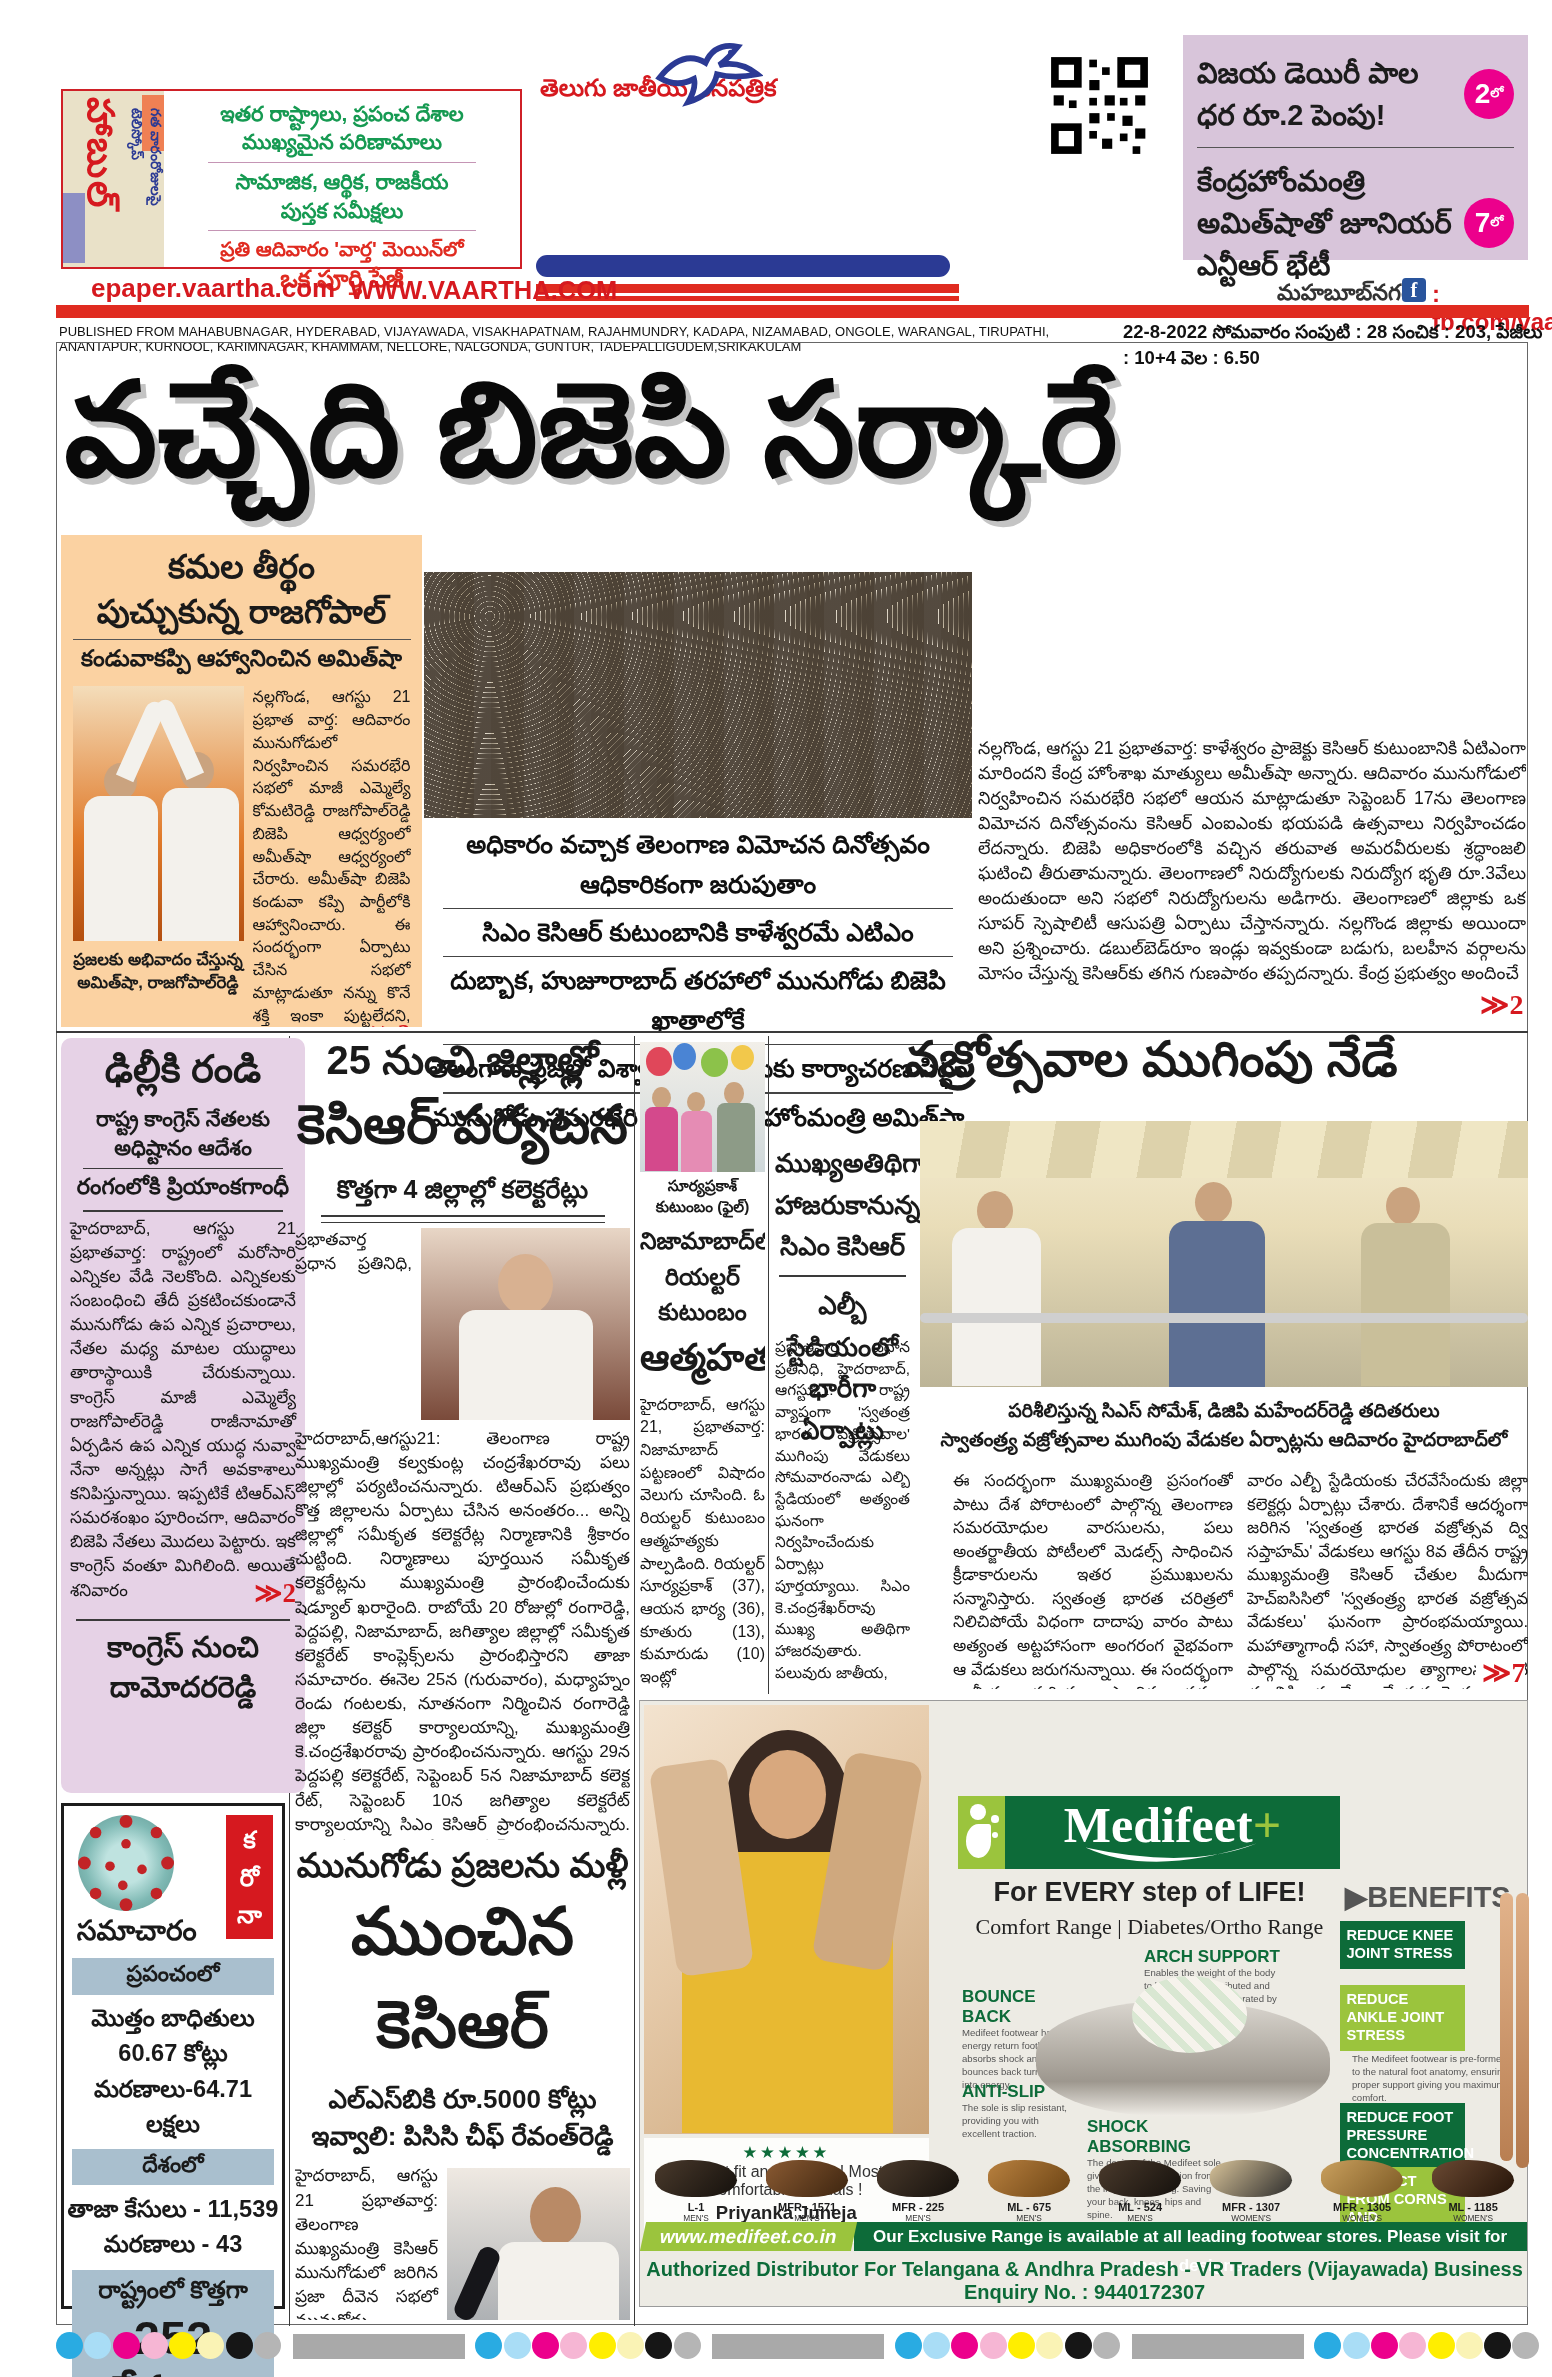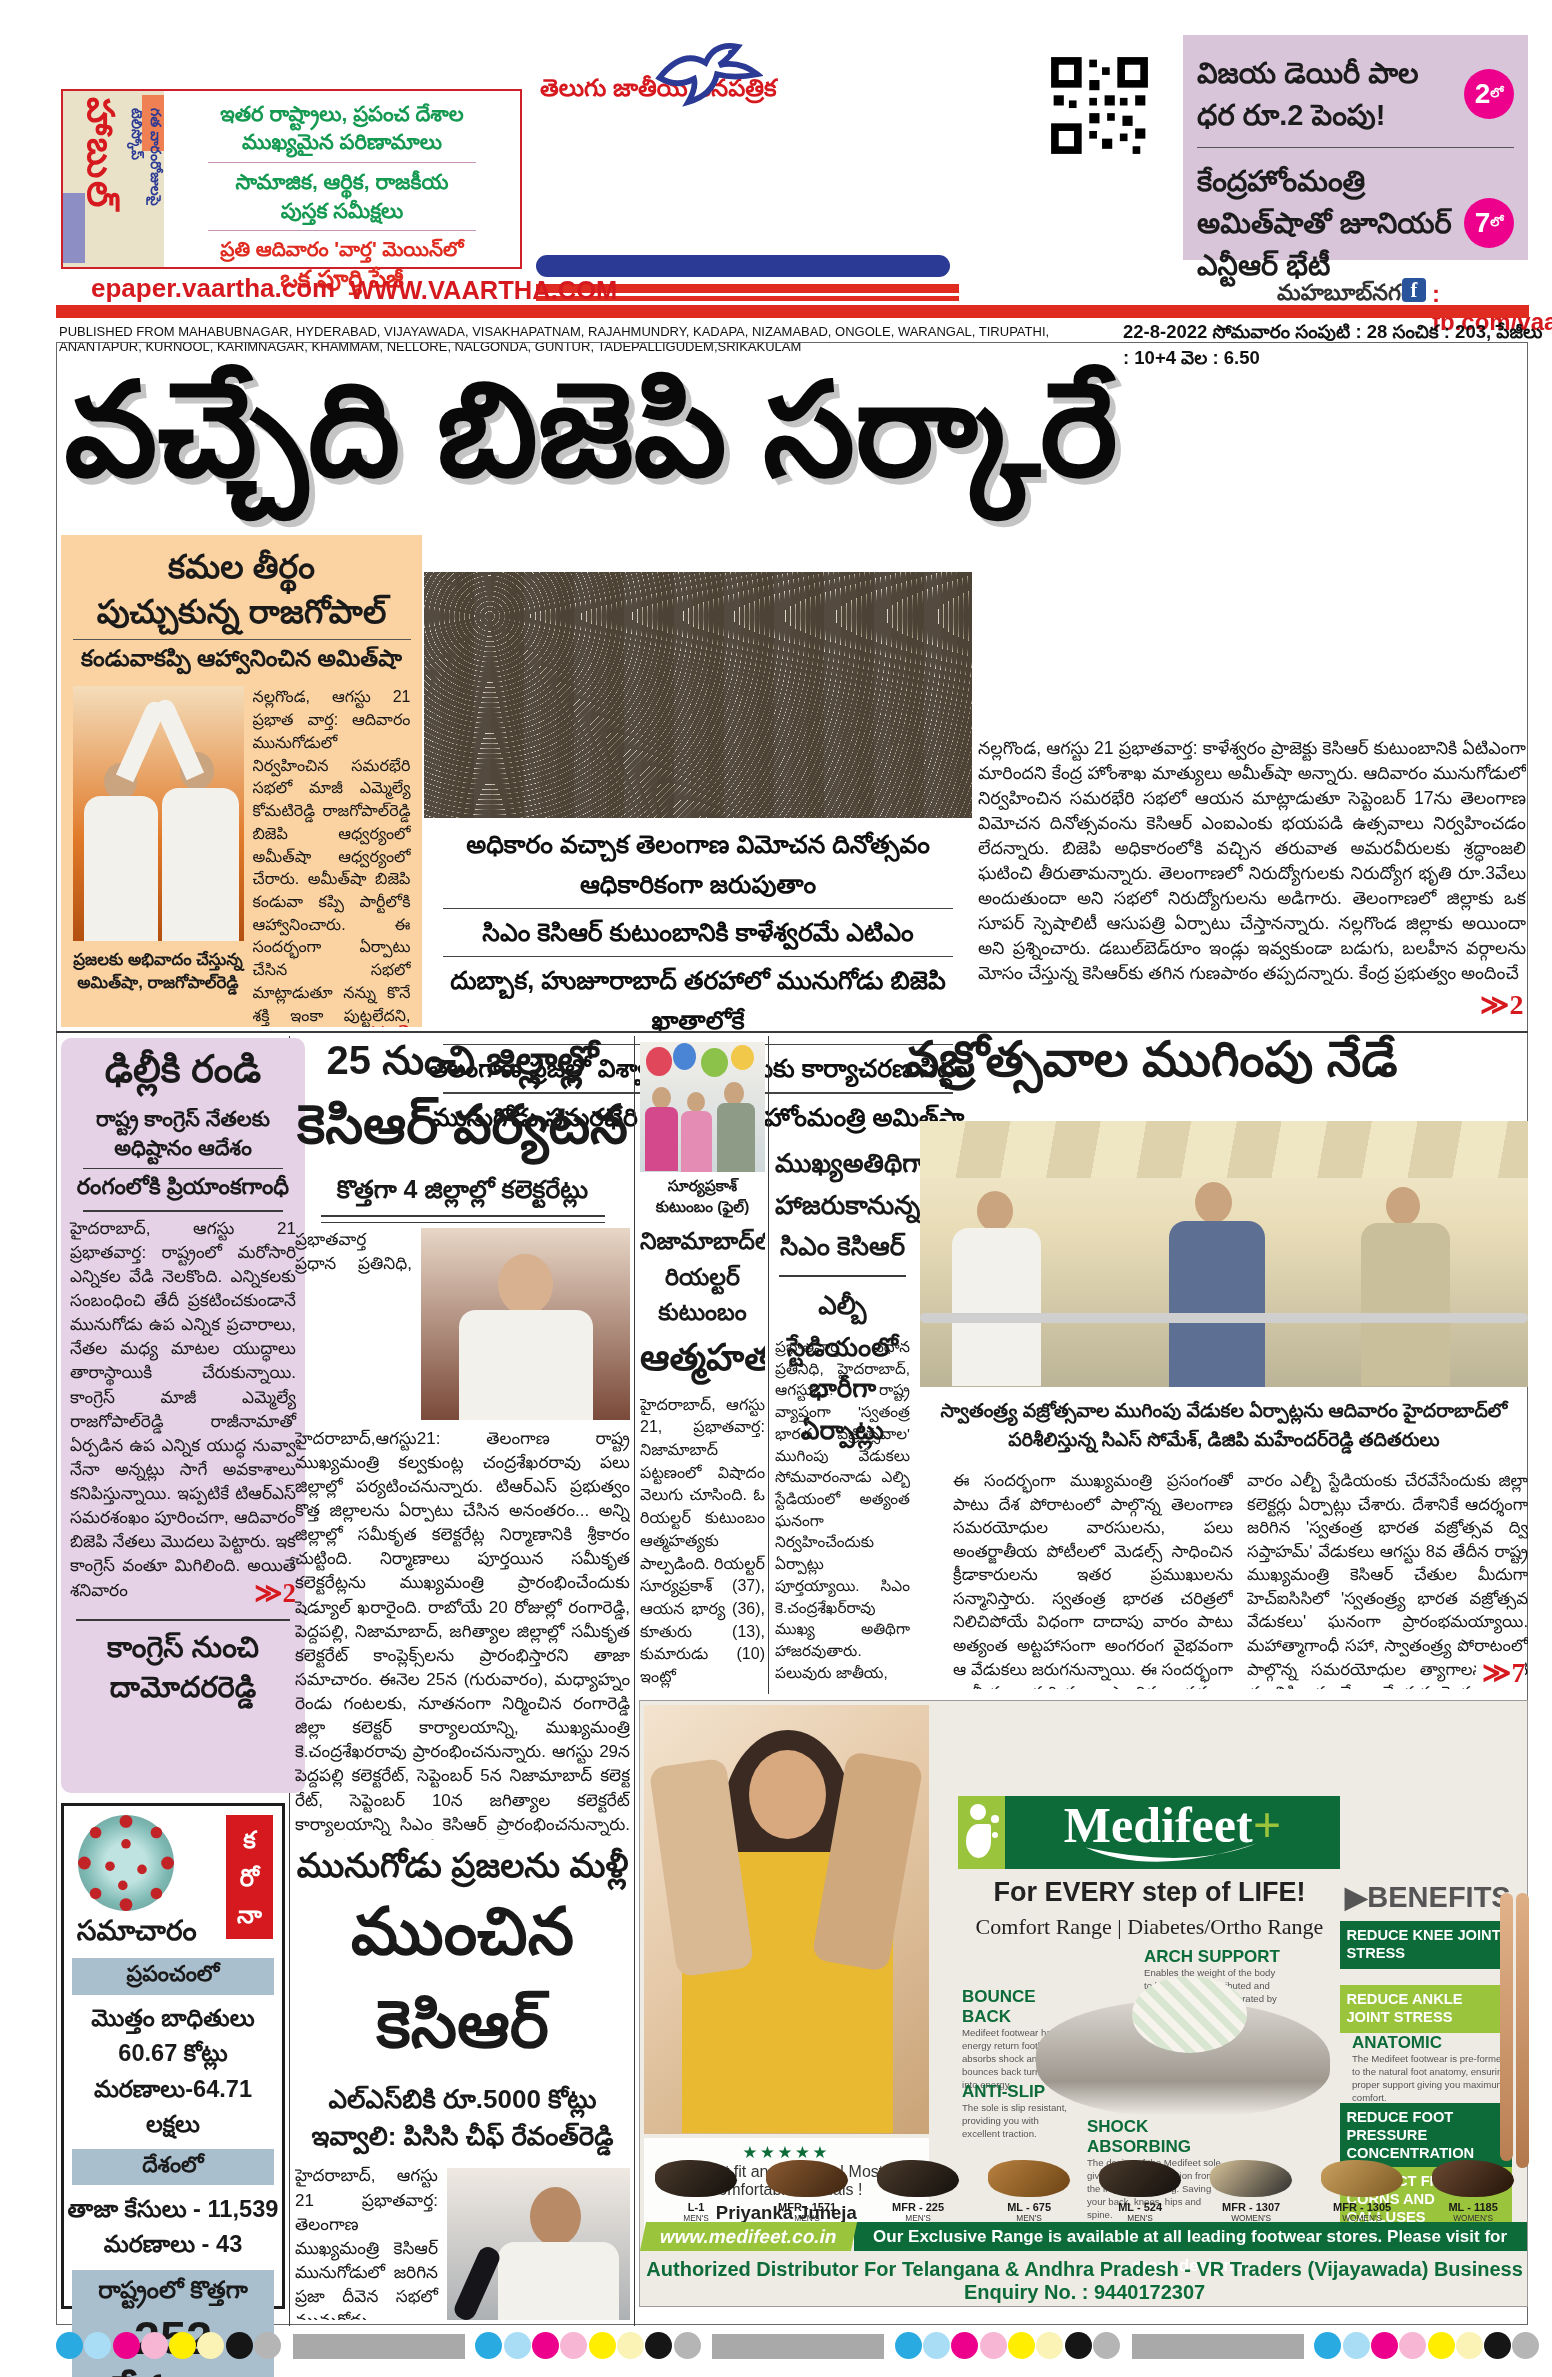--- a/index.html
+++ b/index.html
@@ -48,21 +48,21 @@
   .cor-num{font-size:23.6px;font-weight:bold;text-align:center;line-height:1.5;}
   .cor-strip{position:absolute;right:9px;top:9px;width:47px;background:#d6191f;color:#fff;
              text-align:center;font-weight:bold;font-size:24px;line-height:1.55;padding:6.4px 0;}
   .vphoto-cap{font-size:19px;font-weight:bold;text-align:center;line-height:1.55;}
   
   .ad{background:#edebe4;border:0.6px solid #9a9a9a;}
   .mf-green{background:#0d6b39;}
   .mf-light{background:#9bc43d;}
   .mf-call{color:#0d6b39;font-weight:bold;font-size:17px;}
   .mf-desc{color:#555;font-size:9.6px;line-height:1.35;width:140px;}
-  .bf-box{width:172px;color:#fff;font-weight:bold;font-size:14.7px;line-height:1.2;
+  .bf-box{width:125px;color:#fff;font-weight:bold;font-size:14.7px;line-height:1.2;
           padding:6.4px 6.4px;box-sizing:border-box;}
   .shoe{width:107px;text-align:center;}
   .shoe .img{width:82px;height:37px;margin:0 auto;border-radius:40% 55% 45% 45%;
              background:linear-gradient(135deg,#4a3a2c,#14100c);}
   .shoe .lb{font-size:11px;font-weight:bold;margin-top:3.8px;}
   .shoe .sx{font-size:8.3px;color:#333;}
   .regdot{width:27px;height:27px;border-radius:50%;display:inline-block;margin-right:1.3px;}
   .regbar{height:25.5px;background:#a9a9a9;display:inline-block;}
   .crowd{background:
      repeating-radial-gradient(circle at 12% 18%, rgba(58,48,38,.85) 0 4.5px, rgba(58,48,38,0) 5.1px),
@@ -352,22 +352,22 @@
     <div class="abs" style="left:0;top:0;width:100%;height:57px;background:repeating-linear-gradient(100deg,#efe6c4 0 45px,#ddd2ab 45px 89px);"></div>
     <div class="headshape" style="left:57px;top:70px;width:36px;height:40px;background:#caa37f;"></div>
     <div class="shirt" style="left:32px;top:107px;width:89px;height:158px;"></div>
     <div class="headshape" style="left:275px;top:61px;width:37px;height:41px;"></div>
     <div class="shirt" style="left:249px;top:100px;width:96px;height:166px;background:#5d6f93;"></div>
     <div class="headshape" style="left:466px;top:66px;width:34px;height:38px;"></div>
     <div class="shirt" style="left:441px;top:102px;width:89px;height:163px;background:#c9bf9a;"></div>
     <div class="abs" style="left:0;top:192px;width:100%;height:10.2px;background:#cfcfcf;border-radius:5.1px;"></div>
   </div>
   <div class="abs vphoto-cap" style="left:920px;top:1396px;width:608px;">
+    <div>పరిశీలిస్తున్న సిఎస్ సోమేశ్, డిజిపి మహేందర్‌రెడ్డి తదితరులు</div>
     <div>స్వాతంత్ర్య వజ్రోత్సవాల  ముగింపు వేడుకల ఏర్పాట్లను ఆదివారం హైదరాబాద్‌లో</div>
-    <div>పరిశీలిస్తున్న సిఎస్ సోమేశ్, డిజిపి మహేందర్‌రెడ్డి తదితరులు</div>
   </div>
 
   <div class="abs just body-te fit" style="left:775px;top:1336px;width:135px;height:350px;font-size:15.3px;">ప్రభాతవార్త ప్రధాన ప్రతినిధి, హైదరాబాద్, ఆగస్టు21: రాష్ట్ర వ్యాప్తంగా 'స్వతంత్ర భారత వజ్రోత్సవాల' ముగింపు వేడుకలు సోమవారంనాడు ఎల్బి స్టేడియంలో అత్యంత ఘనంగా నిర్వహించేందుకు ఏర్పాట్లు పూర్తయ్యాయి. సిఎం కె.చంద్రశేఖర్‌రావు ముఖ్య అతిథిగా హాజరవుతారు. పలువురు జాతీయ,</div>
   <div class="abs just body-te fit" style="left:953px;top:1469px;width:280px;height:220px;font-size:16.6px;">ఈ సందర్భంగా ముఖ్యమంత్రి ప్రసంగంతో పాటు దేశ పోరాటంలో పాల్గొన్న తెలంగాణ సమరయోధుల వారసులను, పలు అంతర్జాతీయ పోటీలలో మెడల్స్ సాధించిన క్రీడాకారులను ఇతర ప్రముఖులను సన్మానిస్తారు. స్వతంత్ర భారత చరిత్రలో నిలిచిపోయే విధంగా దాదాపు వారం పాటు అత్యంత అట్టహాసంగా అంగరంగ వైభవంగా ఆ వేడుకలు జరుగనున్నాయి. ఈ సందర్భంగా జాతీయ గుర్తింపు పొందిన ప్రముఖ గాయకుడు, సంగీత దర్శకుడు శంకర్ మ్యూజికల్ కాన్సర్ట్, శివమణి సంగీత వాయిద్య విన్యాసం, బృందంచే శాస్త్రీయ నృత్య ప్రదర్శనలు, వార్సీ, స్థానిక కళాకారుల ప్రదర్శనలు ఉంటాయి. ఈ వజ్రోత్సవాల సందర్భంగా నిర్వహించిన వివిధ కార్యక్రమాలను వీడియో ప్రదర్శన ఉంటుంది. అనంతరం లేజర్ షోతో పాటు బాణ సంచా ప్రదర్శనలతో వజ్రోత్సవాలు ముగుస్తాయి. 30వేల మంది ముగింపు ఉత్సవాలలో పాల్గొనే విధంగా యంత్రాంగం ఏర్పాట్లు చేసింది. రాష్ట్ర మంత్రులు,</div>
   <div class="abs fit" style="left:1247px;top:1469px;width:281px;height:220px;">
     <span class="just body-te" style="font-size:16.6px;display:block;">వారం ఎల్బీ స్టేడియంకు చేరవేసేందుకు జిల్లా కలెక్టర్లు ఏర్పాట్లు చేశారు. దేశానికే ఆదర్శంగా జరిగిన 'స్వతంత్ర భారత వజ్రోత్సవ ద్వి సప్తాహమ్' వేడుకలు ఆగస్టు 8వ తేదీన రాష్ట్ర ముఖ్యమంత్రి కెసిఆర్ చేతుల మీదుగా హెచ్‌ఐసిసిలో 'స్వతంత్ర్య భారత వజ్రోత్సవ వేడుకలు' ఘనంగా ప్రారంభమయ్యాయి. మహాత్మాగాంధీ సహా, స్వాతంత్ర్య పోరాటంలో పాల్గొన్న సమరయోధుల త్యాగాలను నేటి తరానికి అర్థం చేయించేందుకు రెండు వారాల పాటు వేడుకలు జరిగాయి. 8వ తేదీ నుంచి నిర్వహించిన కార్యక్రమాల్లో పెద్ద ఎత్తున ప్రజలు భాగస్వాములయ్యారు. ఈ సందర్భంగా భారత జాతిపిత మహాత్మాగాంధీపై నిర్మించిన గాంధీ చలన చిత్రాన్ని రాష్ట్రంలోని ప్రభుత్వ, ప్రైవేటు పాఠశాలల పిల్లలకు ఉచితంగా ప్రదర్శించడం ఈ ఉత్సవాలకు హైలెట్‌గా నిలిచింది. దాదాపు 23 లక్షల మంది విద్యార్థినీ విద్యార్థులు, యువకులు గాంధీ సినిమాను చూడటం దేశంలోనే మొదటిసారి. ఇంత పెద్ద స్థాయిలో గాంధీ సినిమాను ప్రదర్శించడం దేశానికే ఆదర్శంగా నిలిచింది. దేశంలోని పలు రాష్ట్రాల అధికారులు తెలంగాణ అధికారులను ఇందుకు సంబంధించిన వివరాలను అడిగి తెలుసుకున్నారు.</span>
     <span class="more abs" style="right:2.6px;bottom:0;font-size:28px;background:#fff;padding-left:6.4px;">≫<span>7</span></span>
   </div>
 
   <div class="abs ad" style="left:639px;top:1700px;width:889px;height:607px;box-sizing:border-box;">

